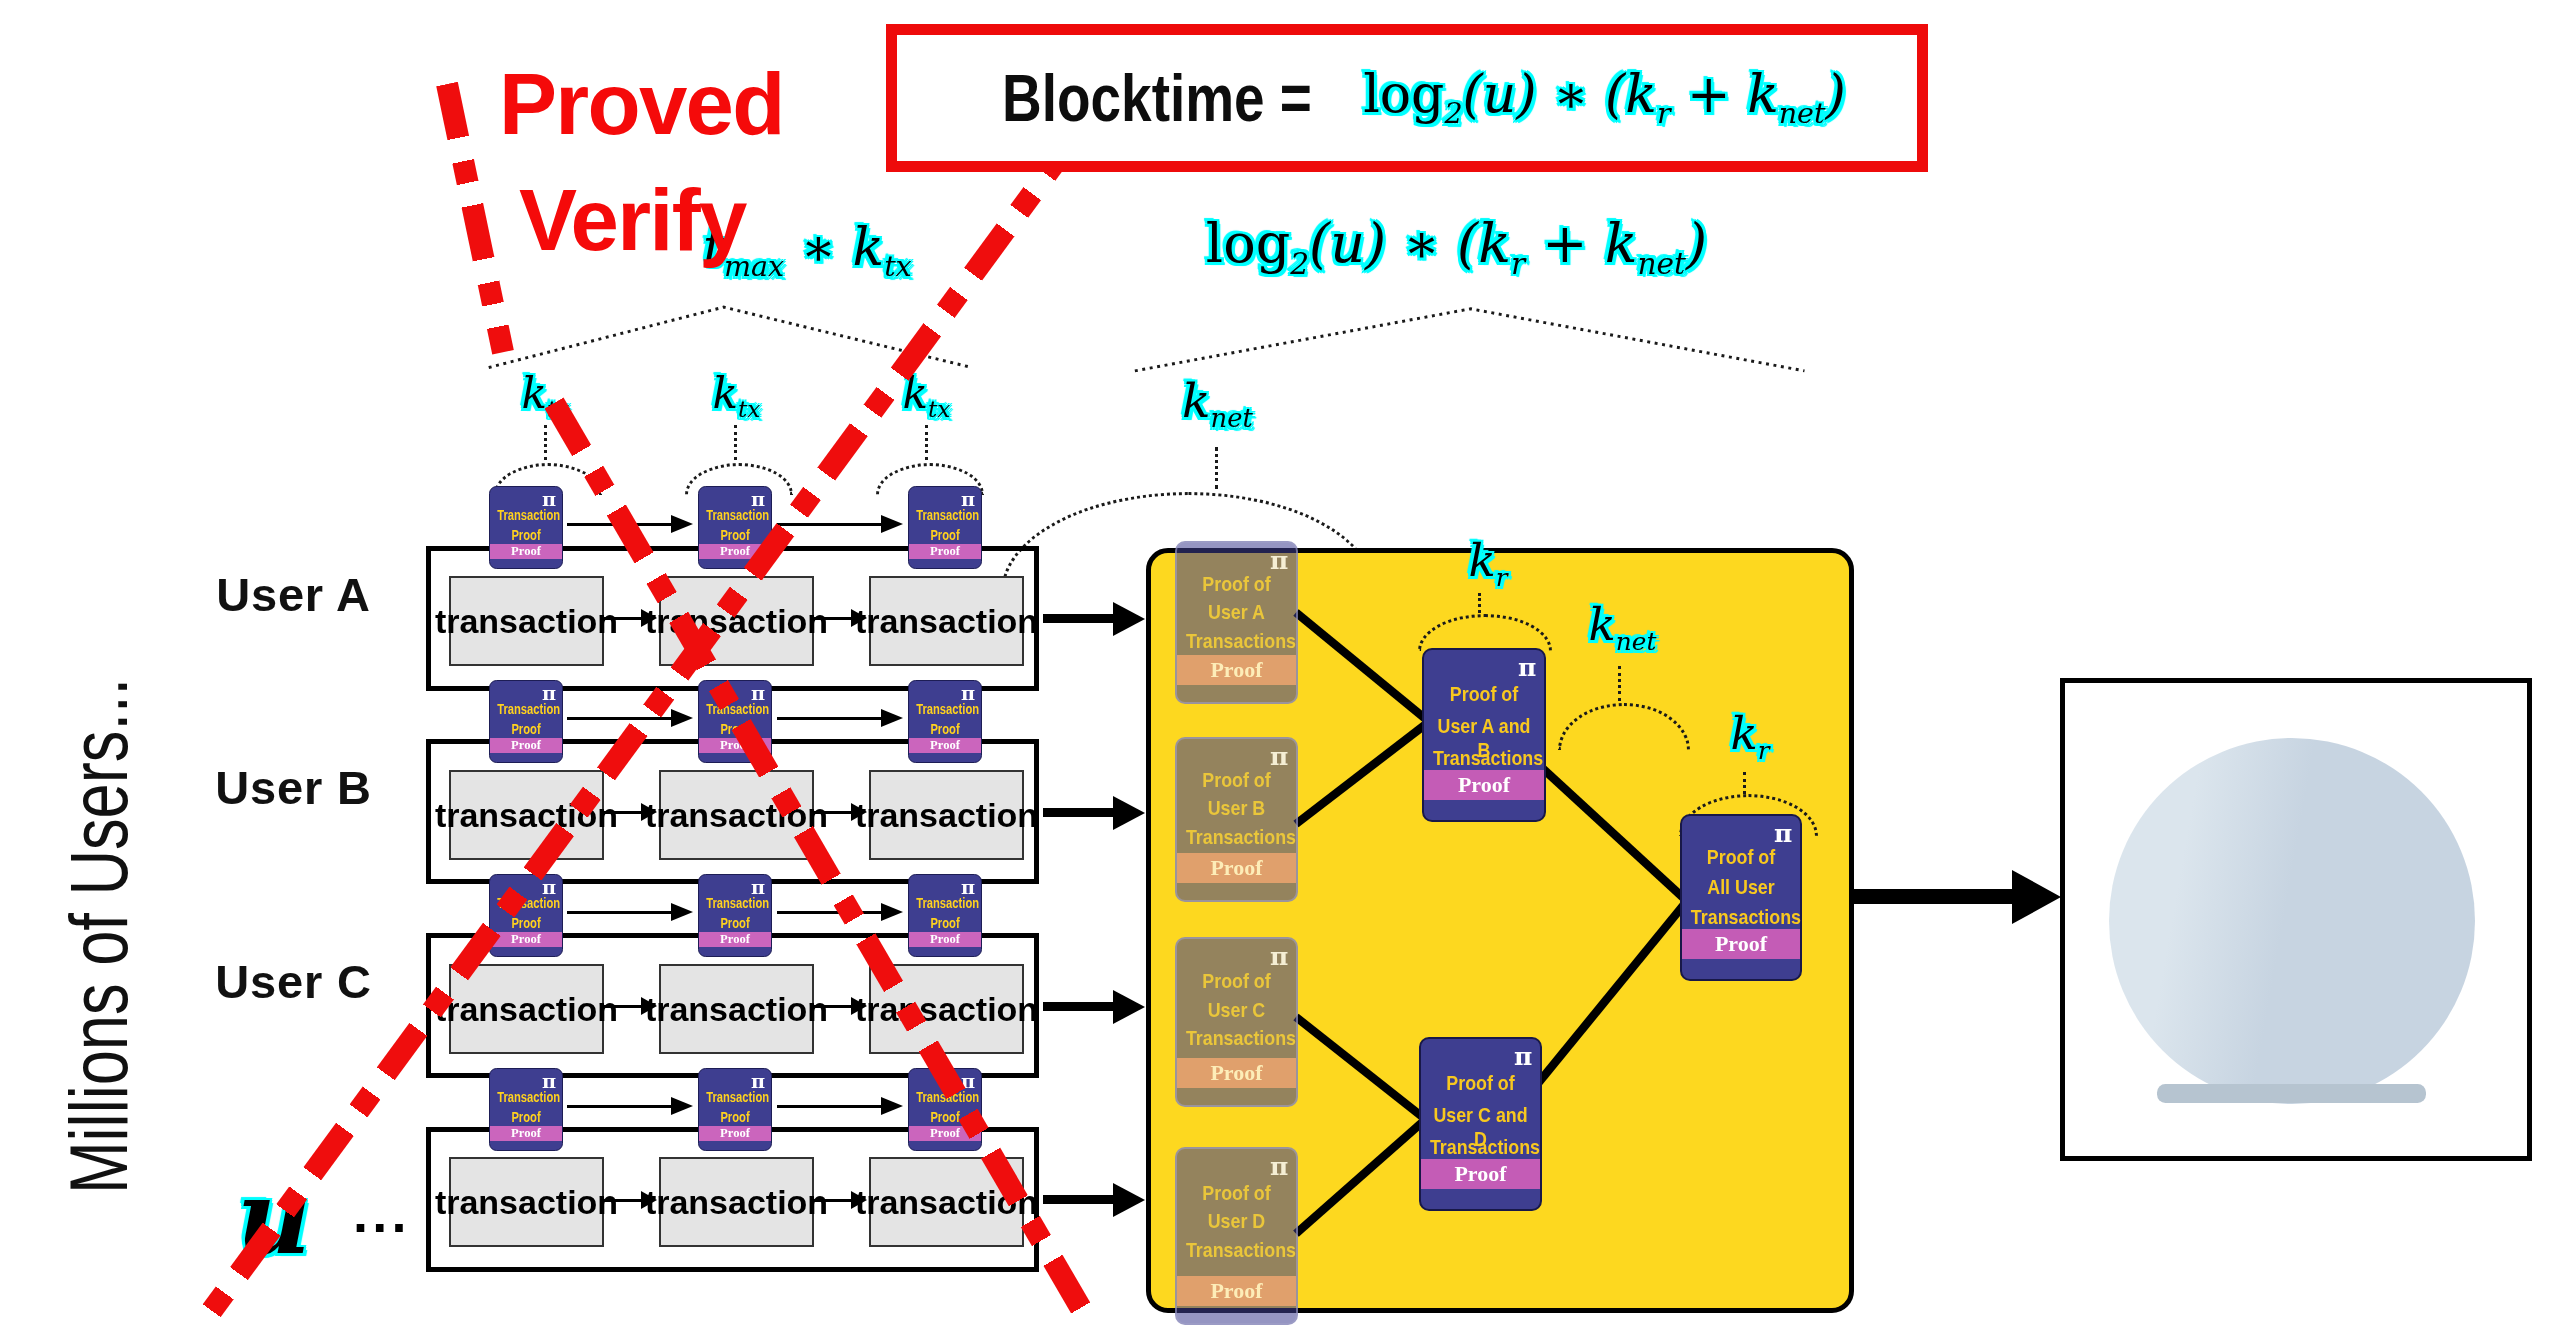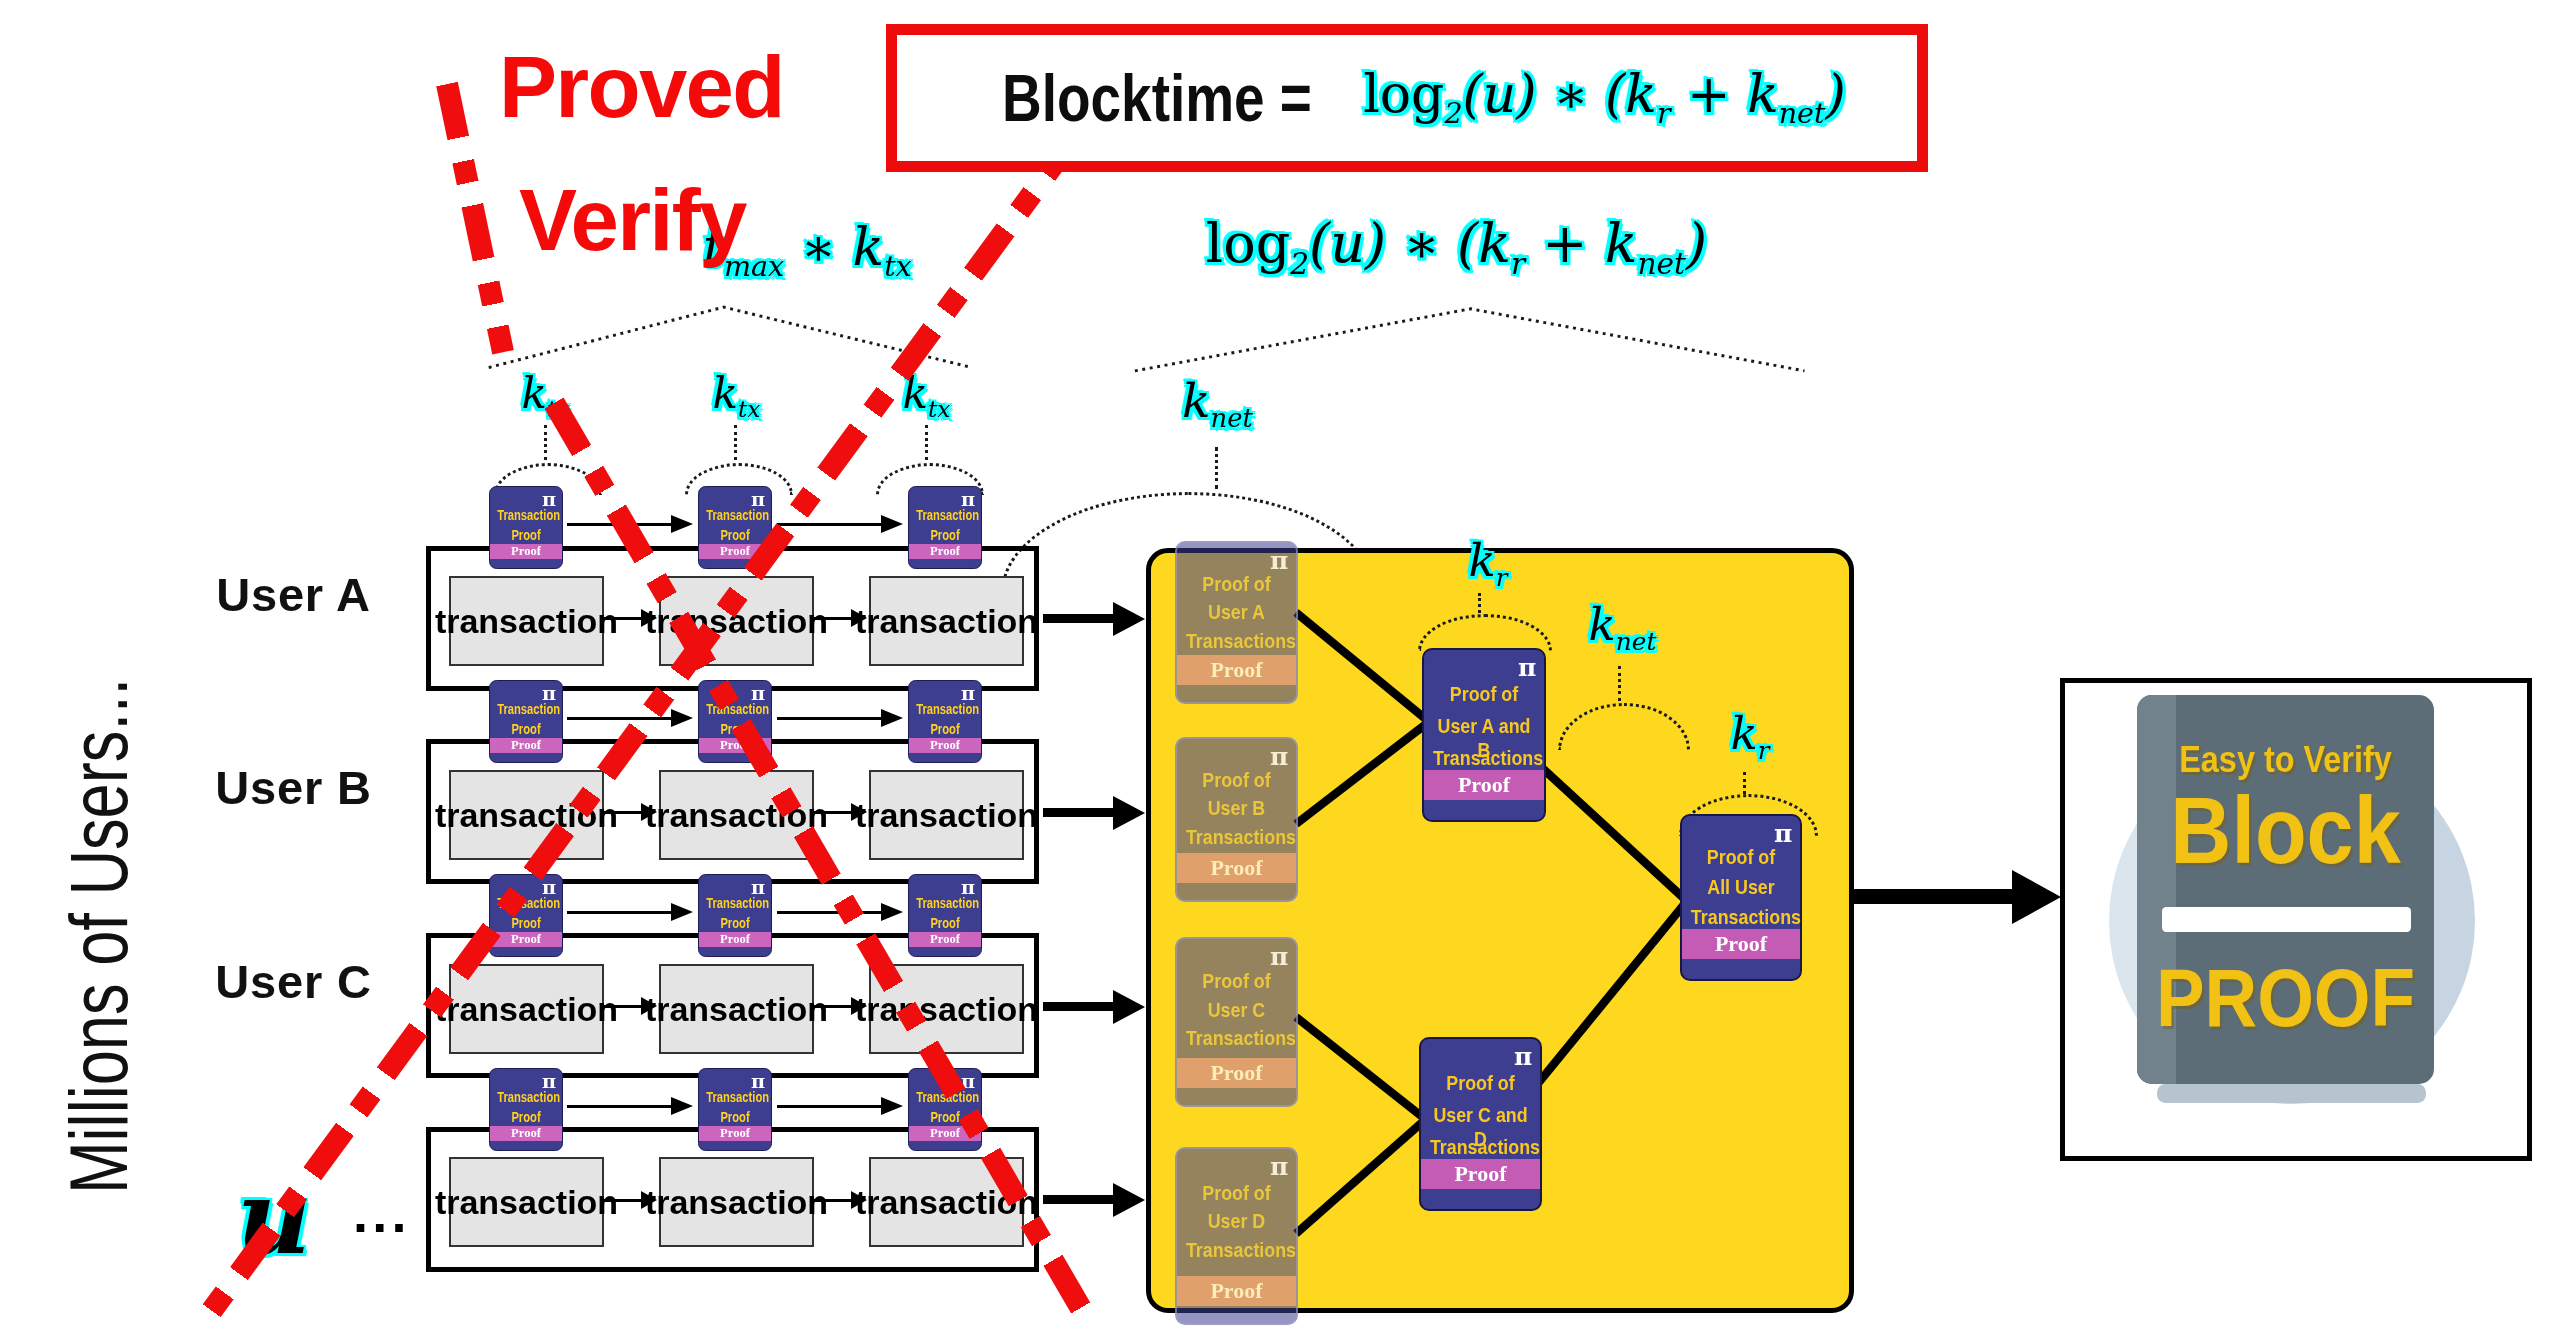--- a/index.html
+++ b/index.html
@@ -77,21 +77,21 @@
   .booktext{position:absolute;width:100%;text-align:center;color:#f1c214;font-weight:700;
             text-shadow:2.5px 2.5px 0 rgba(120,90,10,.45);}
   svg{position:absolute;left:0;top:0;z-index:3;pointer-events:none;}
 </style>
 </head>
 <body>
 
 <div class="abs" style="left:-287px;top:894px;width:772px;height:84px;text-align:center;
             font-size:81px;color:#111;transform:rotate(-90deg) scaleX(.78);line-height:84px;">Millions of Users...</div>
 
-<div class="abs redtxt" style="left:499px;top:43px;">Proved</div>
+<div class="abs redtxt" style="left:499px;top:60px;">Proved</div>
 <div class="abs redtxt" style="left:519px;top:176px;">Verify</div>
 
 <div class="abs math cyan" style="left:703px;top:217px;font-size:52px;z-index:44;">
   <span>t</span><sub>max</sub>
   <span>∗</span>
   <span>k</span><sub>tx</sub>
 </div>
 
 <div class="abs fbox" style="left:886px;top:23.5px;width:1020px;height:126px;">
   <span class="blabel">Blocktime =</span>
@@ -341,25 +341,18 @@
   <div class="ln" style="top:59px;">All User</div>
   <div class="ln" style="top:89px;">Transactions</div>
   <div class="strip">Proof</div>
 </div>
 
 <div class="abs giant-arrow" style="left:1851px;top:870px;"></div>
 
 <div class="abs bookpanel" style="left:2060px;top:678px;width:462px;height:473px;">
   <div class="abs bookcircle" style="left:44px;top:55px;width:366px;height:366px;"></div>
   <div class="abs" style="left:92px;top:401px;width:269px;height:18.5px;background:#b6c4d0;border-radius:8.4px;"></div>
-  <div class="abs book" style="left:72px;top:11.8px;width:297px;height:389px;">
-    <div class="abs spine" style="left:0;top:0;width:39px;height:389px;"></div>
-    <div class="booktext" style="top:44px;font-size:36px;transform:scaleX(.9);">Easy to Verify</div>
-    <div class="booktext" style="top:82px;font-size:94px;transform:scaleX(.9);">Block</div>
-    <div class="abs" style="left:25px;right:23.5px;top:212px;height:25px;background:#fff;border-radius:4.2px;"></div>
-    <div class="booktext" style="top:257px;font-size:81px;transform:scaleX(.9);">PROOF</div>
-  </div>
 </div>
 
 <div class="abs redline" style="left:447px;top:73px;width:274px;transform:rotate(78.2deg);"></div>
 <div class="abs redline" style="left:554px;top:392px;width:1068px;transform:rotate(59.8deg);"></div>
 <div class="abs redline" style="left:1079px;top:119px;width:1482px;transform:rotate(126.3deg);"></div>
 
 
 </body></html>

